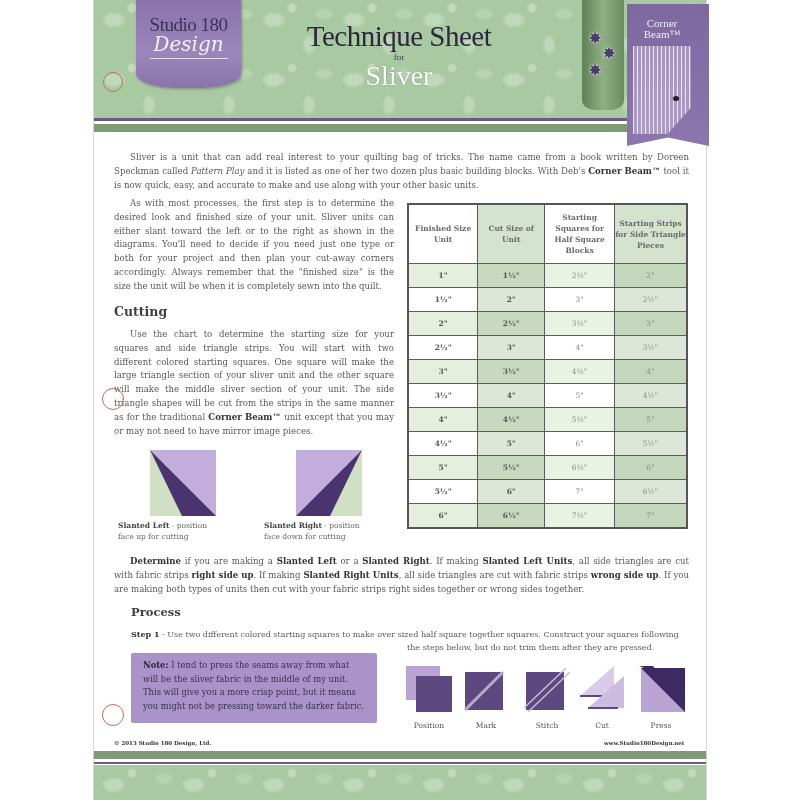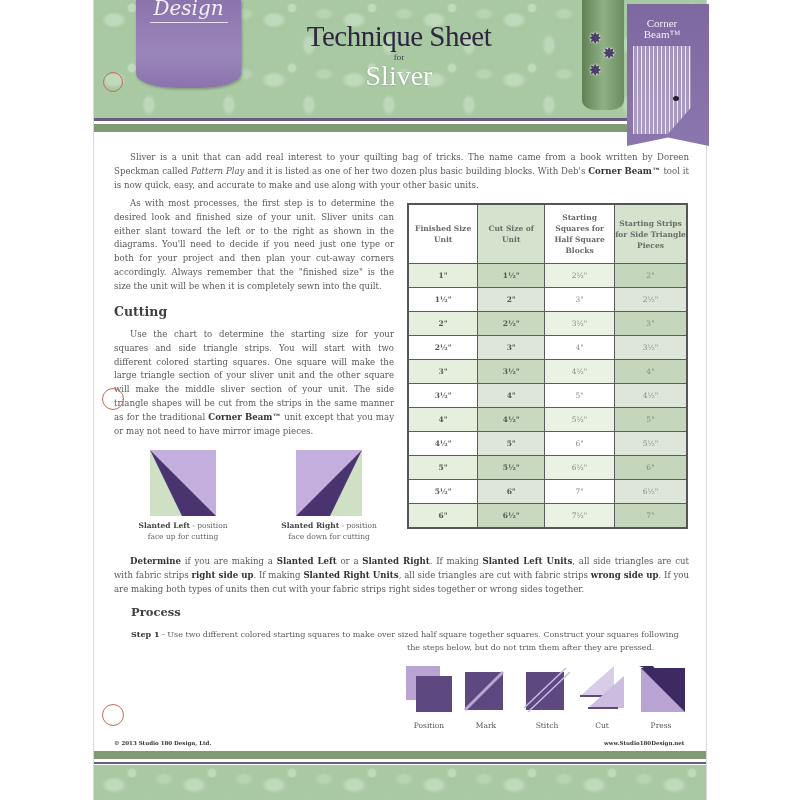--- a/index.html
+++ b/index.html
@@ -54,21 +54,21 @@
   .c1 { background: #c9d9c0; width: 24%; }
   .c2 { background: #eaf2e3; width: 25%; }
   .c3 { background: #c4d6bb; margin-left: 38px; }
   .chart tr.alt .c0, .chart tr.alt .c2 { background: #ffffff; }
   .chart tr.alt .c1, .chart tr.alt .c3 { background: #dde6d8; }
   .chart th.c0, .chart th.c2 { background: #fff; }
   .chart th.c1, .chart th.c3 { background: #d5e2ce; }
   .cell-light { color: #888; font-weight: normal; }
 
   .diagram { position: absolute; width: 66px; height: 66px; }
-  .diag-caption { position: absolute; width: 130px; text-align: center; font-size: 7.5px; line-height: 11px; color: #666; }
+  .diag-caption { position: absolute; width: 130px; text-align: left; font-size: 7.5px; line-height: 11px; color: #666; }
   .diag-caption b { color: #444; }
 
   .note-box { position: absolute; left: 37px; top: 653px; width: 246px; height: 70px; background: #a993c8; border-radius: 2px; box-sizing: border-box; padding: 6px 12px; font-size: 8.4px; line-height: 13.6px; color: #3d3054; }
   .note-box b { color: #2e2440; }
 
   .step-icon { position: absolute; width: 48px; height: 48px; }
   .step-label { position: absolute; width: 60px; text-align: center; font-size: 7.5px; color: #555; }
 
   .footer-left { position: absolute; left: 20px; top: 740px; font-size: 5.5px; color: #333; font-weight: bold; }
   .footer-right { position: absolute; left: 510px; top: 740px; font-size: 5.5px; color: #333; font-weight: bold; }
@@ -83,20 +83,21 @@
 <div class="page">
 
   <div class="header damask"></div>
   <div class="header-stripe-purple"></div>
   <div class="header-stripe-white"></div>
   <div class="header-stripe-green"></div>
 
   <div class="punch" style="left:9px;top:72px;"></div>
 
   <div class="logo-banner">
+    <span class="logo-line1">Studio 180</span>
     <span class="logo-line2">Design</span>
     <div class="logo-rule"></div>
   </div>
 
   <div class="title-main">Technique Sheet</div>
   <div class="title-for">for</div>
   <div class="title-sub">Sliver</div>
 
   <div class="star-banner">
     <span class="star" style="left:6px;top:30px;">✸</span>
@@ -216,20 +217,21 @@
     </tbody>
   </table>
 
   <div class="body-text" style="left:20px;top:555px;width:575px;text-indent:16px;"><b>Determine</b><span> if you are making a </span><b>Slanted Left</b><span> or a </span><b>Slanted Right</b><span>. If making </span><b>Slanted Left Units</b><span>, all side triangles are cut with fabric strips </span><b>right side up</b><span>. If making </span><b>Slanted Right Units</b><span>, all side triangles are cut with fabric strips </span><b>wrong side up</b><span>. If you are making both types of units then cut with your fabric strips right sides together or wrong sides together.</span></div>
 
   <div class="h2" style="left:37px;top:605px;font-size:11.5px;">Process</div>
 
   <div class="body-text" style="left:37px;top:628px;width:560px;font-size:8px;line-height:13px;text-align:left;"><b>Step 1</b><span> - Use two different colored  starting squares to make over sized half square together squares. Construct your squares following</span></div>
   <div class="body-text" style="left:313px;top:641px;width:285px;font-size:8px;line-height:13px;text-align:left;">the steps below, but do not trim them after they are pressed.</div>
 
+  <div class="note-box"><b>Note:</b><span> I tend to press the seams away from what will be the sliver fabric in the middle of my unit. This will give you a more crisp point, but it means you might not be pressing toward the darker fabric.</span></div>
 
   <div class="punch" style="left:8px;top:704px;width:22px;height:22px;"></div>
 
   <svg class="step-icon" style="left:312px;top:666px;" viewBox="0 0 48 48">
     <rect x="0" y="0" width="34" height="34" fill="#b9a4d3"></rect>
     <rect x="10" y="10" width="36" height="36" fill="#5d4880"></rect>
   </svg>
   <div class="step-label" style="left:305px;top:721px;">Position</div>
 
   <svg class="step-icon" style="left:369px;top:670px;" viewBox="0 0 48 48">

